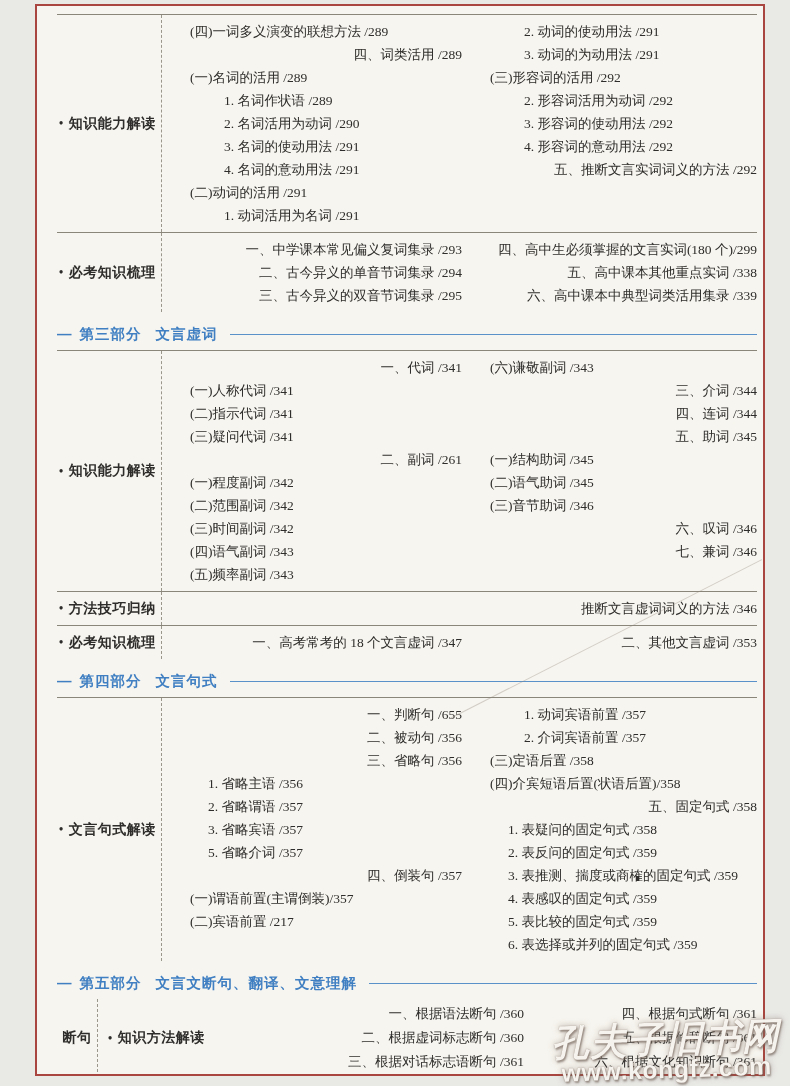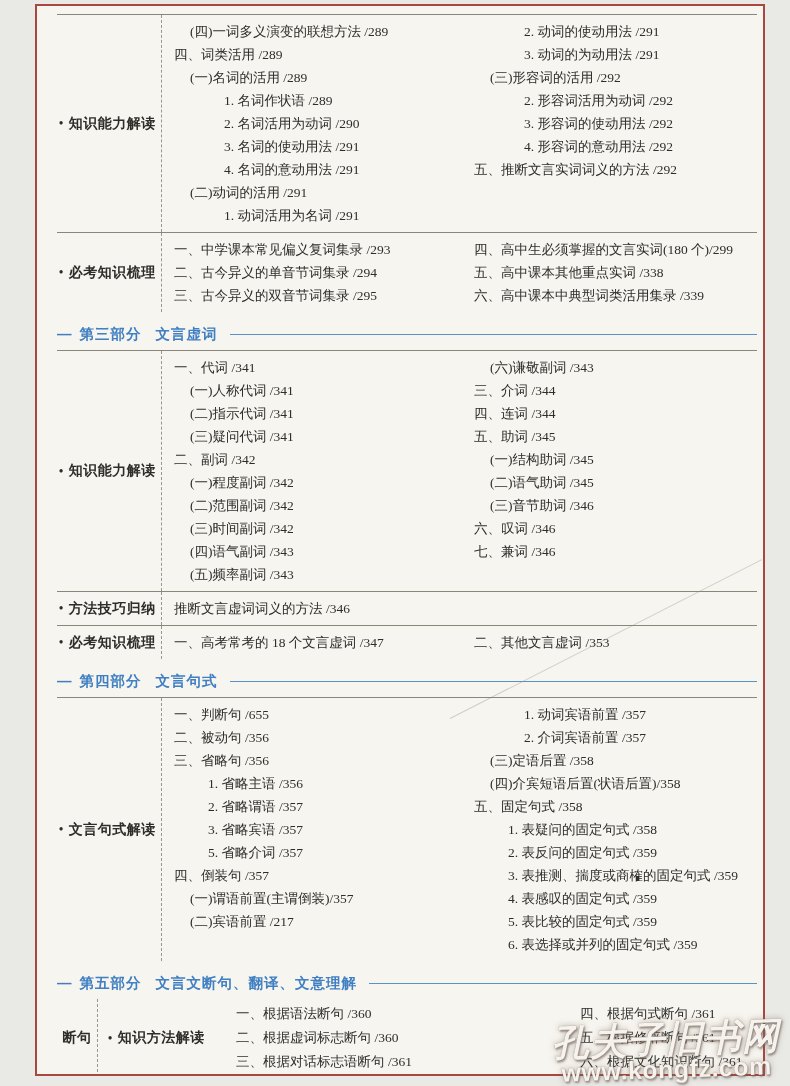--- a/index.html
+++ b/index.html
@@ -39,21 +39,21 @@
   }
   .labels .label:first-child{border-right:1.5px dashed var(--dash);}
   .label .bullet{font-size:12px;margin:0 5px 0 2px;}
   .label-narrow{flex:0 0 40px;justify-content:center;}
   .label-narrow + .label{flex:0 0 118px;padding-left:8px;}
   .cols{flex:1;display:flex;padding:5px 0;}
   .col1{flex:0 0 300px;}
   .col2{flex:1;}
   .colfull{flex:1;}
   .item{line-height:23px;font-size:13.5px;white-space:nowrap;}
-  .lvl1{padding-left:12px;}
+  .lvl1{padding-left:12px;text-align:right;}
   .lvl2{padding-left:28px;}
   .lvl3{padding-left:46px;}
   .lvl4{padding-left:62px;}
   .toc-table.loose .item{line-height:24px;}
   .toc-table.loose .cols{padding:3px 0;gap:44px;}
   
   .sec-head{
     display:flex;align-items:center;height:20px;
     margin:12px 0 6px 0;
     color:var(--accent);font-weight:bold;font-size:14.5px;
@@ -158,21 +158,21 @@
                 <span class="bullet">•</span>
                 <span class="ltext">知识能力解读</span>
               </div>
             </div>
             <div class="cols">
               <div class="col col1">
                 <div class="item lvl1">一、代词 /341</div>
                 <div class="item lvl2">(一)人称代词 /341</div>
                 <div class="item lvl2">(二)指示代词 /341</div>
                 <div class="item lvl2">(三)疑问代词 /341</div>
-                <div class="item lvl1">二、副词 /342</div>
+                <div class="item lvl1">二、副词 /261</div>
                 <div class="item lvl2">(一)程度副词 /342</div>
                 <div class="item lvl2">(二)范围副词 /342</div>
                 <div class="item lvl2">(三)时间副词 /342</div>
                 <div class="item lvl2">(四)语气副词 /343</div>
                 <div class="item lvl2">(五)频率副词 /343</div>
               </div>
               <div class="col col2">
                 <div class="item lvl2">(六)谦敬副词 /343</div>
                 <div class="item lvl1">三、介词 /344</div>
                 <div class="item lvl1">四、连词 /344</div>

